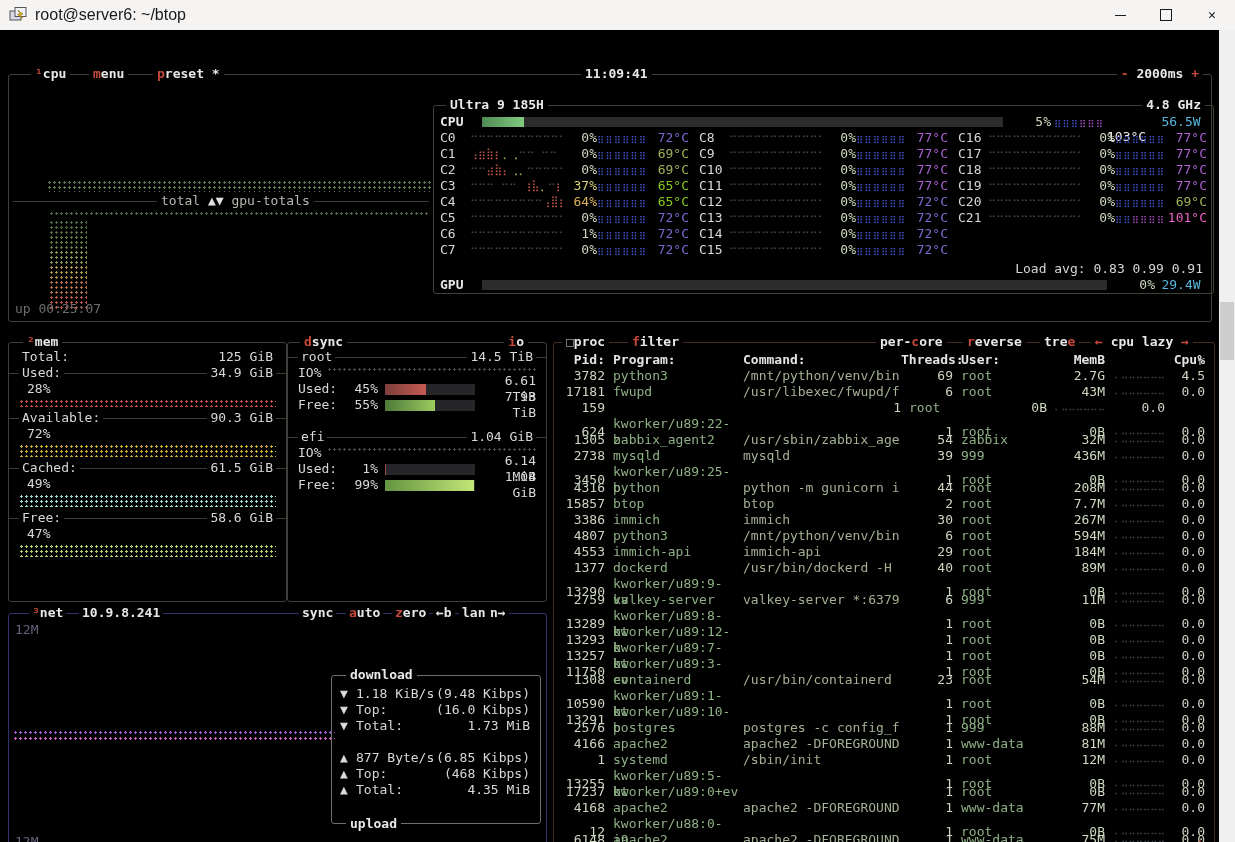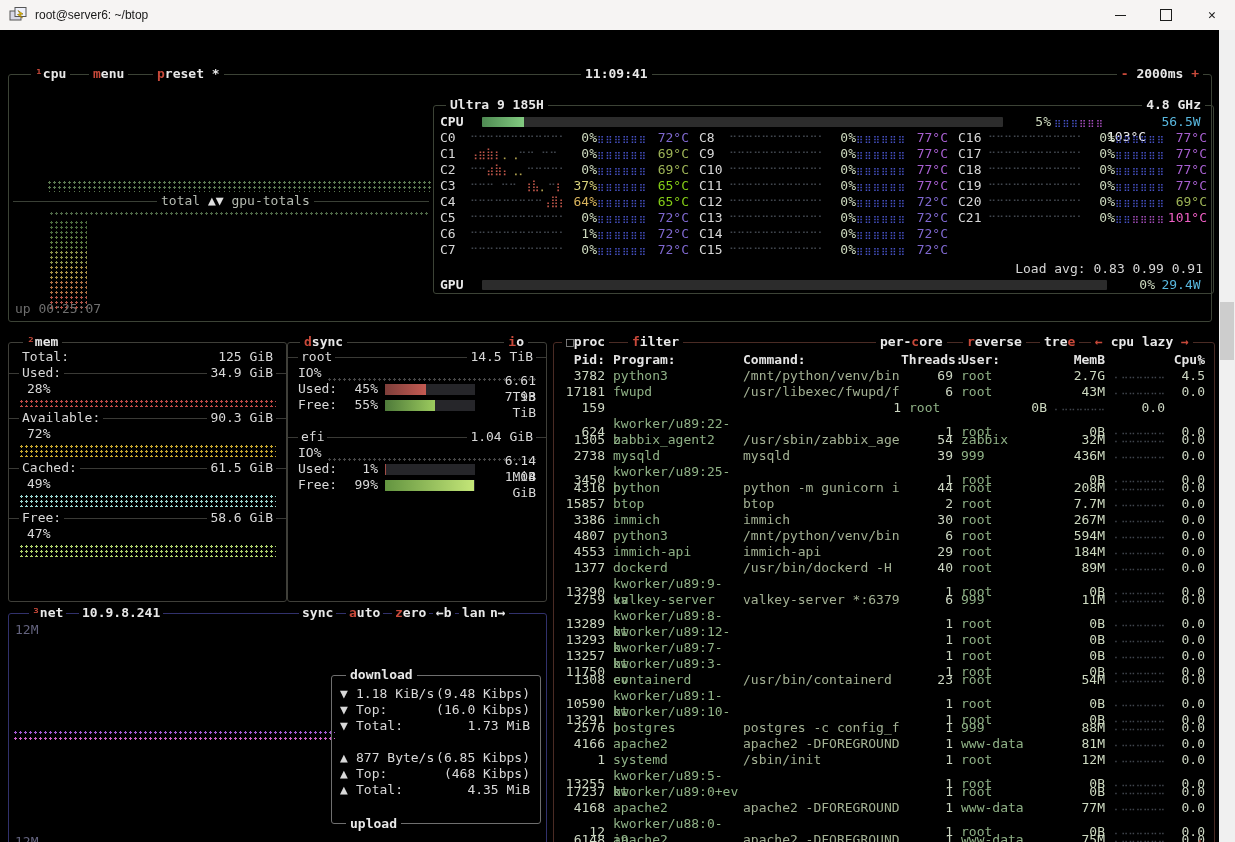--- a/index.html
+++ b/index.html
@@ -1,21 +1,21 @@
 <!DOCTYPE html>
 <html><head>
 <meta charset="utf-8">
 <style>
   html,body{margin:0;padding:0;background:#1a1a1a;}
   .window{position:relative;width:1235px;height:842px;background:#000;overflow:hidden;
           font-family:"DejaVu Sans Mono","Liberation Mono",monospace;font-size:13px;line-height:16px;color:#d8d8d8;}
   
   .titlebar{position:absolute;top:0;left:0;right:0;height:30px;background:#f6f4f3;display:flex;align-items:center;z-index:40;}
   .titlebar .appicon{margin-left:9px;width:18px;height:18px;}
-  .titlebar .title{font-family:"Liberation Sans","DejaVu Sans",sans-serif;font-size:12px;color:#191919;margin-left:8px;}
+  .titlebar .title{font-family:"Liberation Sans","DejaVu Sans",sans-serif;font-size:16px;color:#191919;margin-left:8px;}
   .winbtns{margin-left:auto;display:flex;height:100%;}
   .winbtn{width:46px;height:100%;display:flex;align-items:center;justify-content:center;color:#1c1c1c;}
   .glyph-min{width:11px;height:1px;background:#1c1c1c;display:block;}
   .glyph-max{width:10px;height:10px;border:1px solid #1c1c1c;display:block;}
   .glyph-close{font-size:13px;}
   
   .term{position:absolute;top:30px;left:0;width:1219px;bottom:0;background:#000;}
   .scrollbar{position:absolute;top:30px;right:0;width:16px;bottom:0;background:#f0f0f0;}
   .scrollbar .thumb{position:absolute;top:272px;left:1px;right:1px;height:58px;background:#cdcdcd;}
   
@@ -74,21 +74,21 @@
   .mrow.divline::before{content:"";position:absolute;left:-10px;right:-10px;top:8px;border-top:1px solid #3a3a36;}
   .pctrow{height:16px;display:flex;align-items:center;padding-left:8px;}
   .meterrow{margin:2px 0 3px 0;}
   .m-red{height:8px;color:#bf4a46;}
   .m-yellow{height:13px;color:#c7a72e;}
   .m-cyan{height:13px;color:#9ad5cf;}
   .m-green{height:13px;color:#aed06a;}
   
   .disks-box{left:287px;top:312px;width:258px;height:258px;border-color:#3f3f39;}
   .disks-box .content{position:absolute;inset:0;padding:6px 10px;}
-  .iorow{display:flex;height:16px;align-items:flex-end;gap:6px;}
+  .iorow{display:flex;height:16px;align-items:flex-start;gap:6px;}
   .ioline{flex:1;height:4px;color:#474747;margin-top:2px;}
   .drow{display:flex;height:16px;align-items:center;}
   .drow .dlab{width:46px;}
   .drow .dpct{width:34px;text-align:right;}
   .dbar{width:90px;height:11px;background:#26262a;margin:0 7px;position:relative;overflow:hidden;}
   .dbar .fill{position:absolute;left:0;top:0;bottom:0;
       background-image:var(--grad),repeating-linear-gradient(90deg,rgba(0,0,0,.35) 0 1px,transparent 1px 11px);}
   .fill-red{--grad:linear-gradient(90deg,#7e3e3a,#c45a52);}
   .fill-green{--grad:linear-gradient(90deg,#4e7a3a,#9ccb5e);}
   .fill-bgreen{--grad:linear-gradient(90deg,#639440,#c4e678);}

